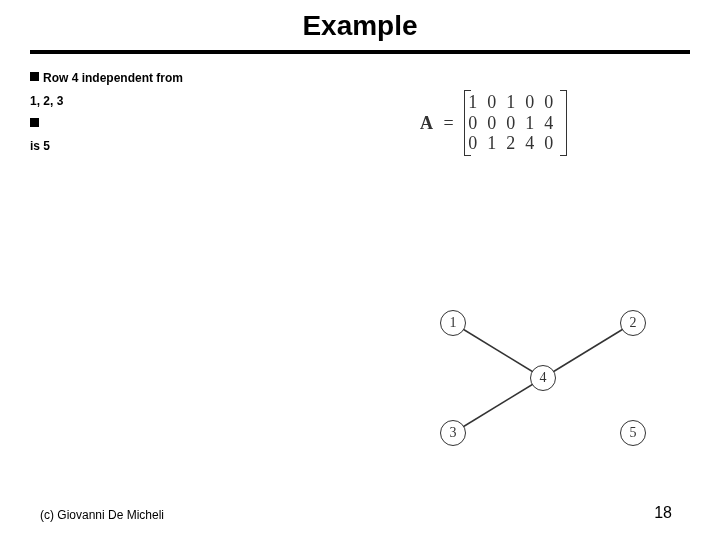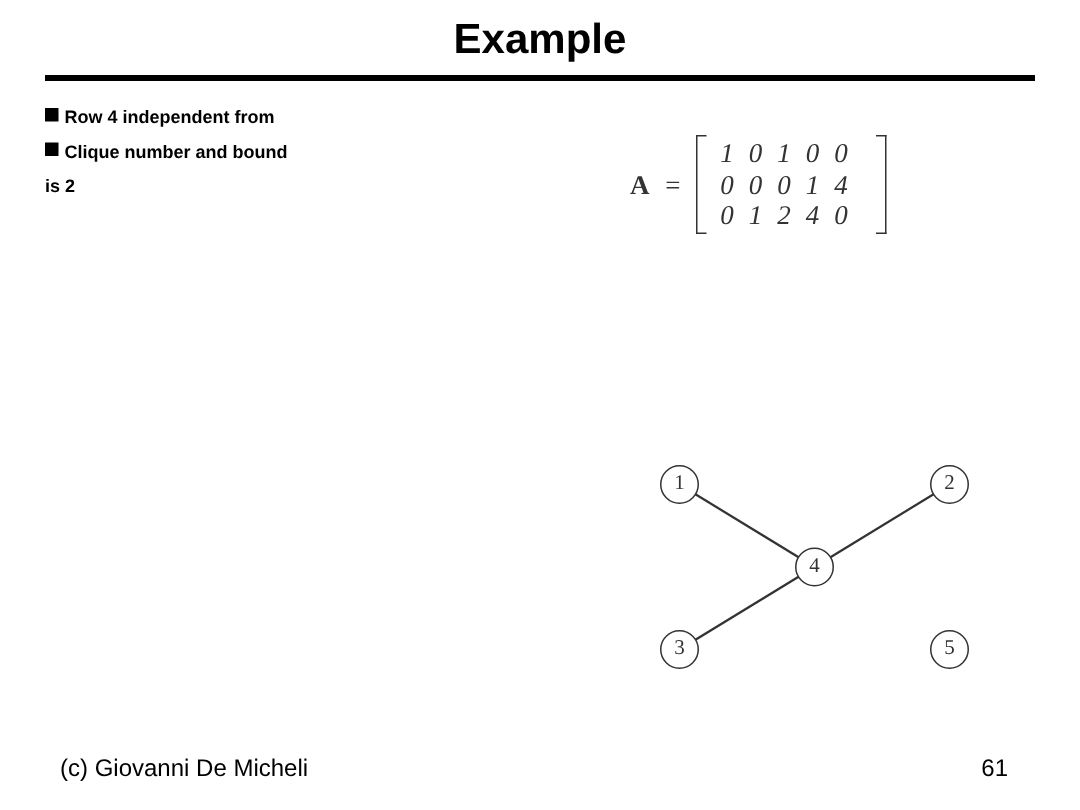--- a/index.html
+++ b/index.html
@@ -71,22 +71,21 @@
   }
   .matrix .eq {
     display: inline-block;
     vertical-align: middle;
     margin-right: 6px;
   }
   .matrix-body {
     display: inline-block;
     vertical-align: middle;
     position: relative;
-    padding: 2px 16px;
-    font-style: italic;
+    padding: 2px 4px;
   }
   .matrix-body::before,
   .matrix-body::after {
     content: "";
     position: absolute;
     top: 0;
     bottom: 0;
     width: 6px;
     border-top: 1.5px solid #333;
     border-bottom: 1.5px solid #333;
@@ -127,45 +126,46 @@
     box-sizing: border-box;
   }
   .edge {
     stroke: #333;
     stroke-width: 1.5;
   }
   .footer-left {
     position: absolute;
     left: 40px;
     bottom: 18px;
-    font-size: 16px;
+    font-size: 12px;
   }
   .footer-right {
     position: absolute;
     right: 40px;
     bottom: 18px;
     font-size: 16px;
   }
 </style>
 </head>
 <body>
 
 <div class="slide">
 
   <div class="title">Example</div>
   <div class="rule"></div>
 
   <div class="bullets">
     <div class="bullet-line">
       <span class="square"></span><span>Row 4 independent from</span>
     </div>
+    <div class="bullet-line">1, 2, 3</div>
     <div class="bullet-line">
-      <span class="square"></span><span>Clique number and bound</span>
+      <span class="square"></span>
     </div>
-    <div class="bullet-line">is 2</div>
+    <div class="bullet-line">is 5</div>
   </div>
 
   <div class="matrix">
     <span class="label">A</span>
     <span class="eq">=</span>
     <span class="matrix-body">
       <div class="matrix-row">10100</div>
       <div class="matrix-row">00014</div>
       <div class="matrix-row">01240</div>
     </span>
@@ -178,15 +178,15 @@
       <line class="edge" x1="33" y1="123" x2="123" y2="68"></line>
     </svg>
     <div class="node" style="left:20px;top:0">1</div>
     <div class="node" style="left:200px;top:0">2</div>
     <div class="node" style="left:110px;top:55px">4</div>
     <div class="node" style="left:20px;top:110px">3</div>
     <div class="node" style="left:200px;top:110px">5</div>
   </div>
 
   <div class="footer-left">(c)  Giovanni De Micheli</div>
-  <div class="footer-right">61</div>
+  <div class="footer-right">18</div>
 
 </div>
 
 </body></html>

